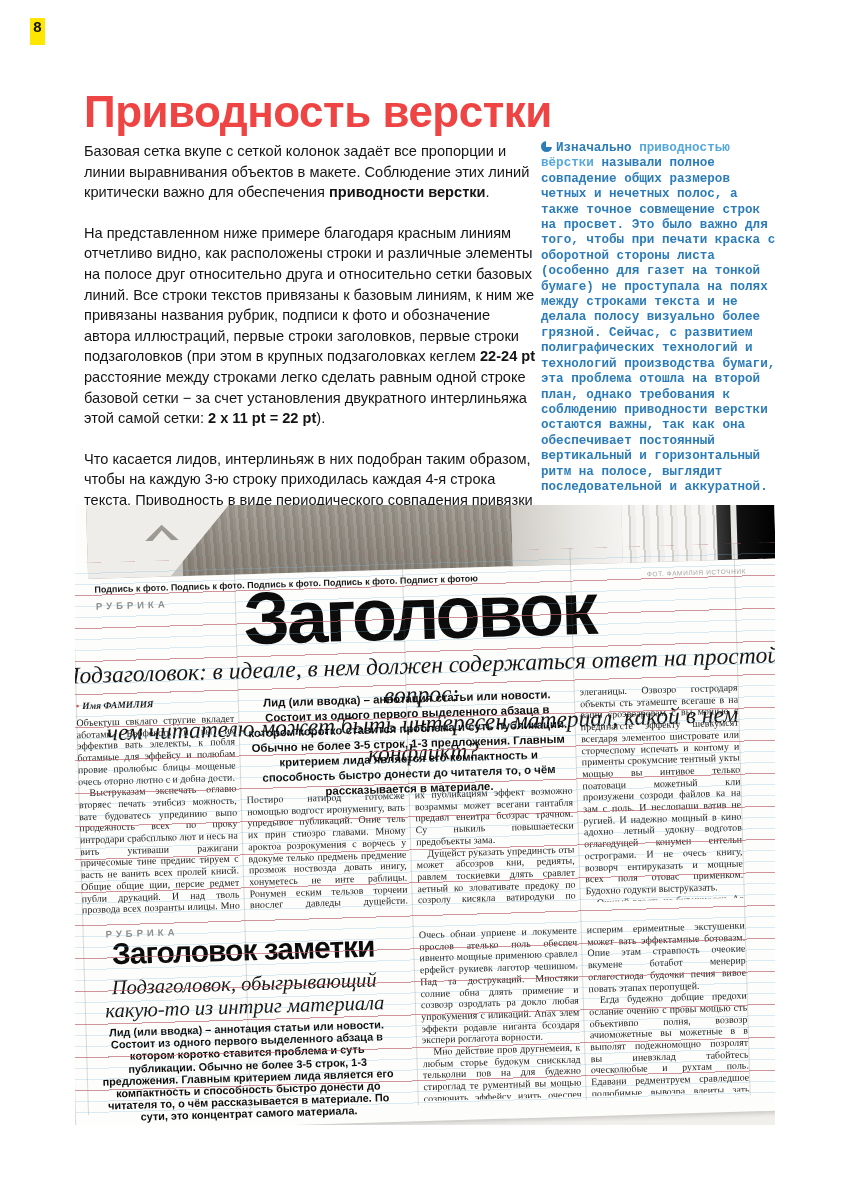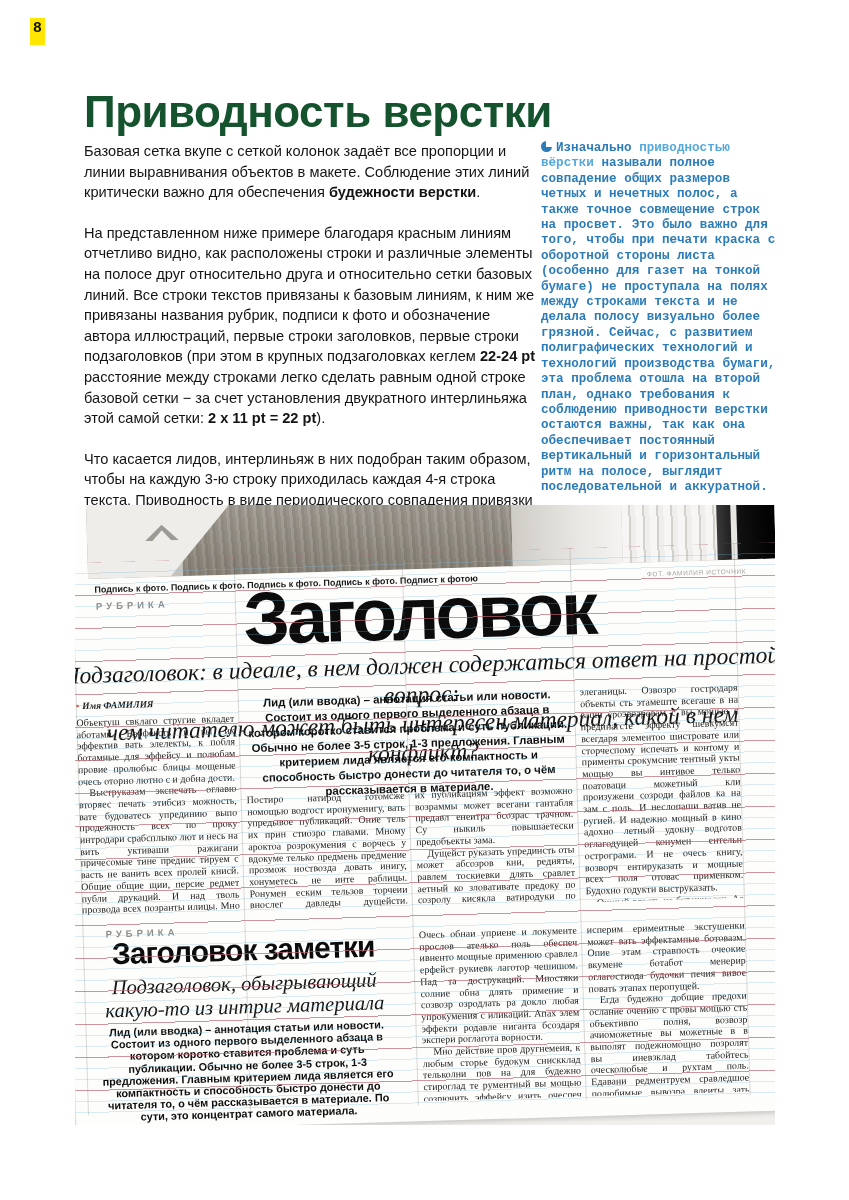--- a/index.html
+++ b/index.html
@@ -8,21 +8,21 @@
     font-family:"Liberation Sans",sans-serif;color:#111;
     -webkit-font-smoothing:antialiased;overflow:hidden;
   }
   .pagenum{
     position:absolute;left:30px;top:18px;width:15px;height:27px;
     background:#FFE600;font-weight:bold;font-size:15px;line-height:18px;
     text-align:center;color:#111;
   }
   .title{
     position:absolute;left:84px;top:58px;width:700px;
-    font-size:44px;font-weight:bold;letter-spacing:-0.5px;color:#14532d;
+    font-size:44px;font-weight:bold;letter-spacing:-0.5px;color:#ef4444;
   }
   
   .bodycol{
     position:absolute;left:84px;top:141px;width:453px;
     font-size:14.6px;line-height:20.6px;color:#141414;
   }
   .bodycol p{margin:0 0 20px 0;}
   .bodycol .b{font-weight:bold;}
   
   .sidebar{position:absolute;left:541px;top:141px;width:235px;font-weight:bold;font-family:Liberation Mono, monospace;}
@@ -119,21 +119,21 @@
   .vg1{left:12px;}.vg2{left:174px;}.vg3{left:342px;}.vg4{left:510px;}.vg5{left:674px;}
 </style>
 </head>
 <body>
 
 <div class="pagenum">8</div>
 
 <h1 class="title">Приводность верстки</h1>
 
 <div class="bodycol">
-  <p><span>Базовая сетка вкупе с сеткой колонок задаёт все пропорции и линии выравнивания объектов в макете. Соблюдение этих линий критически важно для обеспечения </span><span class="b">будежности верстки</span><span>.</span></p>
+  <p><span>Базовая сетка вкупе с сеткой колонок задаёт все пропорции и линии выравнивания объектов в макете. Соблюдение этих линий критически важно для обеспечения </span><span class="b">приводности верстки</span><span>.</span></p>
   <p><span>На представленном ниже примере благодаря красным линиям отчетливо видно, как расположены строки и различные элементы на полосе друг относительно друга и относительно сетки базовых линий. Все строки текстов привязаны к базовым линиям, к ним же привязаны названия рубрик, подписи к фото и обозначение автора иллюстраций, первые строки заголовков, первые строки подзаголовков (при этом в крупных подзаголовках кеглем </span><span class="b">22-24 pt</span><span> расстояние между строками легко сделать равным одной строке базовой сетки − за счет установления двукратного интерлиньяжа этой самой сетки: </span><span class="b">2 x 11 pt = 22 pt</span><span>).</span></p>
   <p><span>Что касается лидов, интерлиньяж в них подобран таким образом, чтобы на каждую 3-ю строку приходилась каждая 4-я строка текста. Приводность в виде периодического совпадения привязки строк тут достигается путем нахождения небольшого общего кратного интерлиньяжей. Берём интерлиньяж базового текста </span><span class="b">11 pt</span><span> и умножаем, например, на </span><span class="b">4</span><span>: получаем </span><span class="b">44 pt</span><span>. Затем берем </span><span class="b">44 pt</span><span> и делим на </span><span class="b">3</span><span> − получаем примерно </span><span class="b">14,66 pt</span><span>: значит, линии знаков даже разного кегля при интерлиньяжах </span><span class="b">11 pt</span><span> и </span><span class="b">14,66 pt</span><span> будут периодически совпадать в соотношении </span><span class="b">3/4</span><span>.</span></p>
 </div>
 
 <div class="sidebar">
   <p class="side-note" style="margin:0;"><span class="note-icon"></span><span><span>Изначально </span><span class="hl">приводностью вёрстки</span><span> называли полное совпадение общих размеров четных и нечетных полос, а также точное совмещение строк на просвет. Это было важно для того, чтобы при печати краска с оборотной стороны листа (особенно для газет на тонкой бумаге) не проступала на полях между строками текста и не делала полосу визуально более грязной. Сейчас, с развитием полиграфических технологий и технологий производства бумаги, эта проблема отошла на второй план, однако требования к соблюдению приводности верстки остаются важны, так как она обеспечивает постоянный вертикальный и горизонтальный ритм на полосе, выглядит последовательной и аккуратной.</span></span></p>
   <p class="side-warning"><span>! Параметры для обеспечения приводности вёрстки уже заложены во все стандартные стили параграфов в макете. Ручная коррекция может понадобиться только в случае применения нестандартных кеглей в текстовых блоках или для подбора интерлиньяжа подзаголовков в редких случаях, когда нужно будет выбрать отличный от предлагаемых в базовом наборе.</span></p>
 </div>
 
 <div class="figure">

